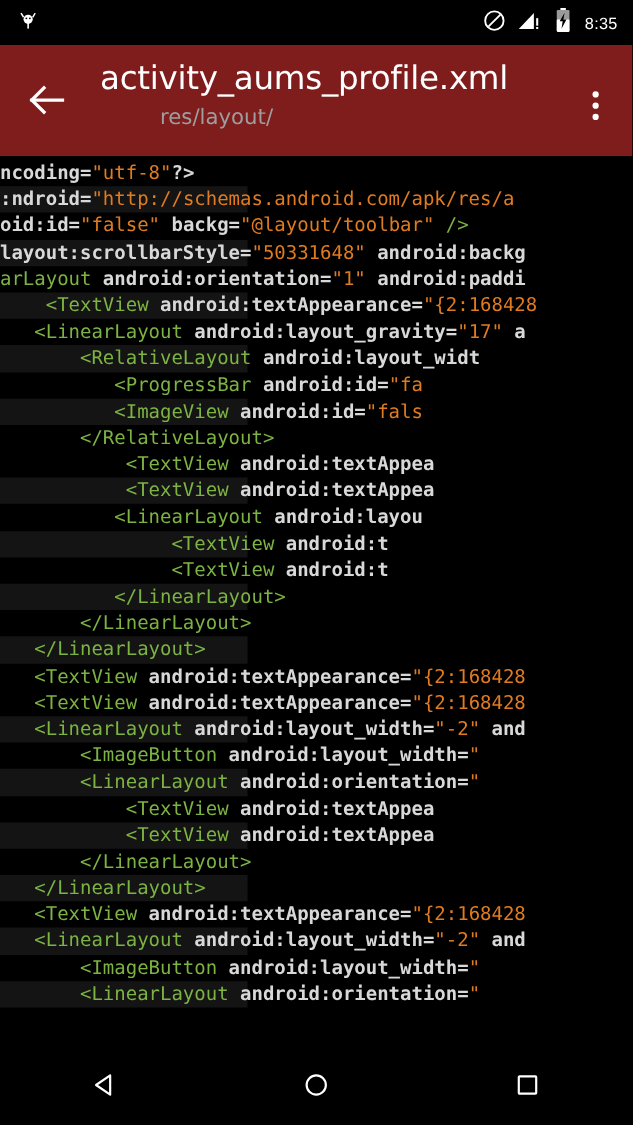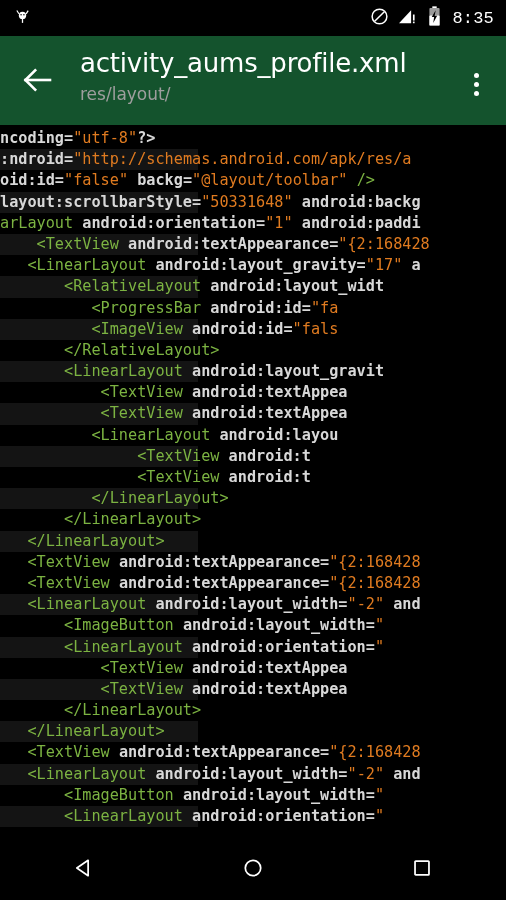--- a/index.html
+++ b/index.html
@@ -44,34 +44,34 @@
   #status-spacer { flex: 1 1 auto; }
   #status-right {
     display: flex;
     align-items: center;
     gap: 9px;
     flex: 0 0 auto;
   }
   .sb-icon { display: block; }
   #clock {
     color: #ffffff;
-    font-size: 17px;
-    font-family: Liberation Mono, monospace;
+    font-size: 13px;
+    font-family: Liberation Sans, sans-serif;
     letter-spacing: 0.2px;
     line-height: 1;
     padding-left: 2px;
   }
 
   
   #app-bar {
     position: absolute;
     left: 0; top: 36px;
     width: 506px;
     height: 89px;
-    background: #14532d;
+    background: #7f1d1d;
     box-sizing: border-box;
   }
   #back-button {
     position: absolute;
     left: 14px; top: 24px;
     width: 48px; height: 44px;
     display: flex;
     align-items: center;
     justify-content: center;
     cursor: pointer;
@@ -90,20 +90,21 @@
     font-family: "DejaVu Sans", sans-serif;
     letter-spacing: -0.2px;
   }
   #page-subtitle {
     color: #9e9e9e;
     font-size: 17px;
     line-height: 24px;
     white-space: nowrap;
     font-family: "DejaVu Sans", sans-serif;
     margin-top: 1px;
+    margin-left: 48px;
   }
   #overflow-menu {
     position: absolute;
     right: 8px; top: 26px;
     width: 44px; height: 44px;
     display: flex;
     flex-direction: column;
     align-items: center;
     justify-content: center;
     gap: 4px;
@@ -249,21 +250,20 @@
         <div class="code-line"><span class="stripe" style="background: rgb(20, 20, 20);"></span><span class="line-text"><span class="tok-plain">:ndroid=</span><span class="tok-str">"http://schemas.android.com/apk/res/a</span></span></div>
         <div class="code-line"><span class="line-text"><span class="tok-plain">oid:id=</span><span class="tok-str">"false"</span><span class="tok-plain"> backg=</span><span class="tok-str">"@layout/toolbar"</span><span class="tok-plain"> </span><span class="tok-tag">/&gt;</span></span></div>
         <div class="code-line"><span class="stripe" style="background: rgb(20, 20, 20);"></span><span class="line-text"><span class="tok-plain">layout:scrollbarStyle=</span><span class="tok-str">"50331648"</span><span class="tok-plain"> android:backg</span></span></div>
         <div class="code-line"><span class="line-text"><span class="tok-tag">arLayout</span><span class="tok-plain"> android:orientation=</span><span class="tok-str">"1"</span><span class="tok-plain"> android:paddi</span></span></div>
         <div class="code-line"><span class="stripe" style="background: rgb(20, 20, 20);"></span><span class="line-text"><span class="tok-tag">    &lt;TextView</span><span class="tok-plain"> android:textAppearance=</span><span class="tok-str">"{2:168428</span></span></div>
         <div class="code-line"><span class="line-text"><span class="tok-tag">   &lt;LinearLayout</span><span class="tok-plain"> android:layout_gravity=</span><span class="tok-str">"17"</span><span class="tok-plain"> a</span></span></div>
         <div class="code-line"><span class="stripe" style="background: rgb(20, 20, 20);"></span><span class="line-text"><span class="tok-tag">       &lt;RelativeLayout</span><span class="tok-plain"> android:layout_widt</span></span></div>
         <div class="code-line"><span class="line-text"><span class="tok-tag">          &lt;ProgressBar</span><span class="tok-plain"> android:id=</span><span class="tok-str">"fa</span></span></div>
         <div class="code-line"><span class="stripe" style="background: rgb(20, 20, 20);"></span><span class="line-text"><span class="tok-tag">          &lt;ImageView</span><span class="tok-plain"> android:id=</span><span class="tok-str">"fals</span></span></div>
         <div class="code-line"><span class="line-text"><span class="tok-tag">       &lt;/RelativeLayout&gt;</span></span></div>
-        <div class="code-line"><span class="stripe" style="background: rgb(20, 20, 20);"></span><span class="line-text"><span class="tok-tag">       &lt;LinearLayout</span><span class="tok-plain"> android:layout_gravit</span></span></div>
         <div class="code-line"><span class="line-text"><span class="tok-tag">           &lt;TextView</span><span class="tok-plain"> android:textAppea</span></span></div>
         <div class="code-line"><span class="stripe" style="background: rgb(20, 20, 20);"></span><span class="line-text"><span class="tok-tag">           &lt;TextView</span><span class="tok-plain"> android:textAppea</span></span></div>
         <div class="code-line"><span class="line-text"><span class="tok-tag">          &lt;LinearLayout</span><span class="tok-plain"> android:layou</span></span></div>
         <div class="code-line"><span class="stripe" style="background: rgb(20, 20, 20);"></span><span class="line-text"><span class="tok-tag">               &lt;TextView</span><span class="tok-plain"> android:t</span></span></div>
         <div class="code-line"><span class="line-text"><span class="tok-tag">               &lt;TextView</span><span class="tok-plain"> android:t</span></span></div>
         <div class="code-line"><span class="stripe" style="background: rgb(20, 20, 20);"></span><span class="line-text"><span class="tok-tag">          &lt;/LinearLayout&gt;</span></span></div>
         <div class="code-line"><span class="line-text"><span class="tok-tag">       &lt;/LinearLayout&gt;</span></span></div>
         <div class="code-line"><span class="stripe" style="background: rgb(20, 20, 20);"></span><span class="line-text"><span class="tok-tag">   &lt;/LinearLayout&gt;</span></span></div>
         <div class="code-line"><span class="line-text"><span class="tok-tag">   &lt;TextView</span><span class="tok-plain"> android:textAppearance=</span><span class="tok-str">"{2:168428</span></span></div>
         <div class="code-line"><span class="line-text"><span class="tok-tag">   &lt;TextView</span><span class="tok-plain"> android:textAppearance=</span><span class="tok-str">"{2:168428</span></span></div>

